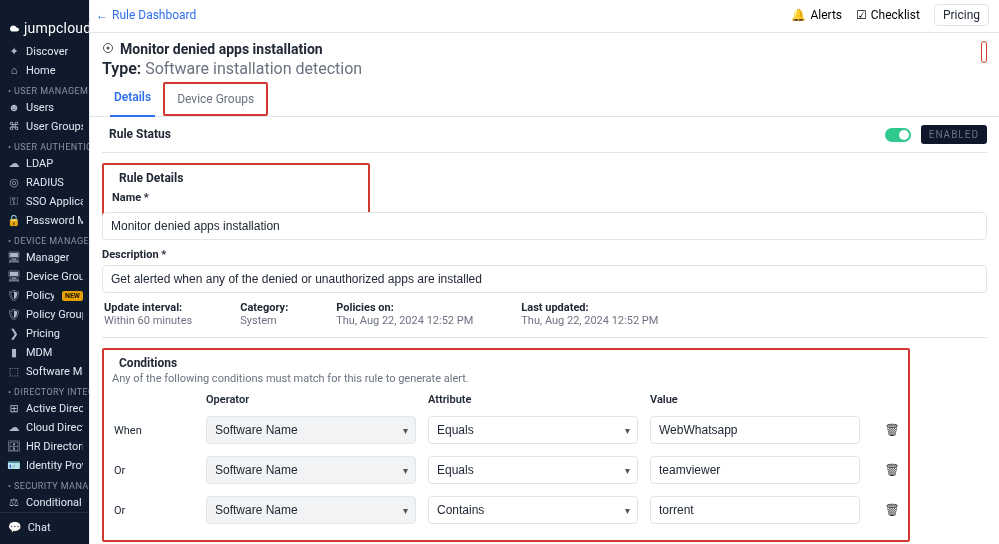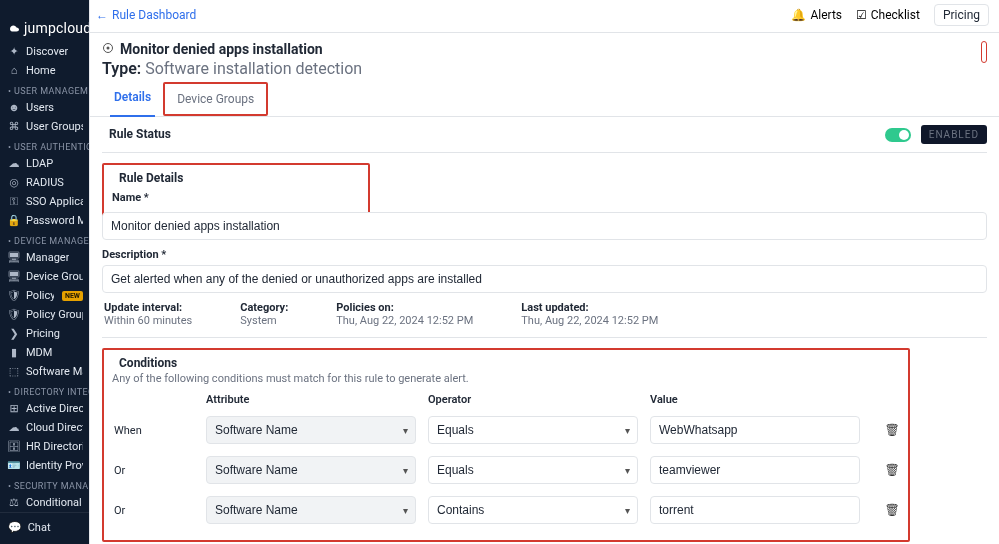--- a/index.html
+++ b/index.html
@@ -291,22 +291,22 @@
         <hr class="sep">
       </div>
 
       <div class="section">
         <div class="hl-box" style="width:808px;">
           <h3>Conditions</h3>
           <p class="hint">Any of the following conditions must match for this rule to generate alert.</p>
 
           <div class="cond-head">
             <span></span>
+            <span>Operator</span>
             <span>Attribute</span>
-            <span>Operator</span>
             <span>Value</span>
             <span></span>
           </div>
 
           <div class="cond-row">
             <span class="kw">When</span>
             <div class="select-wrap"><input class="input field" readonly="" value="Software Name" style=""></div>
             <div class="select-wrap"><input class="input" readonly="" value="Equals" style=""></div>
             <input class="input" value="WebWhatsapp" style="">
             <span class="del">🗑</span>

